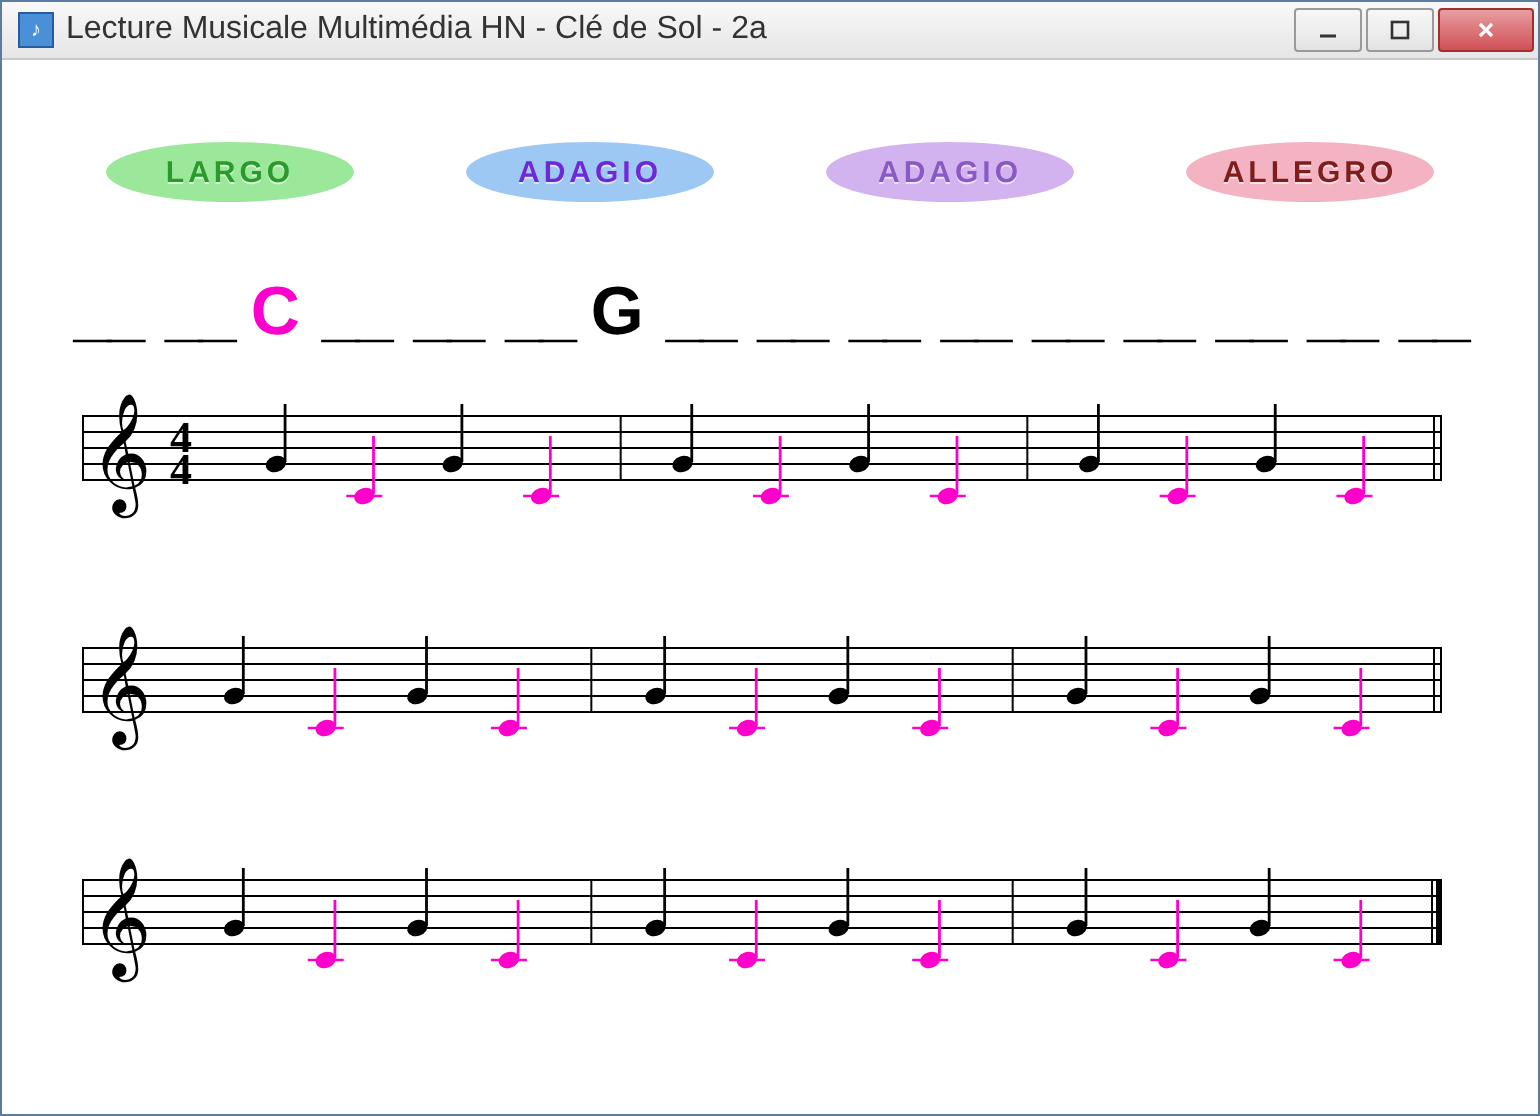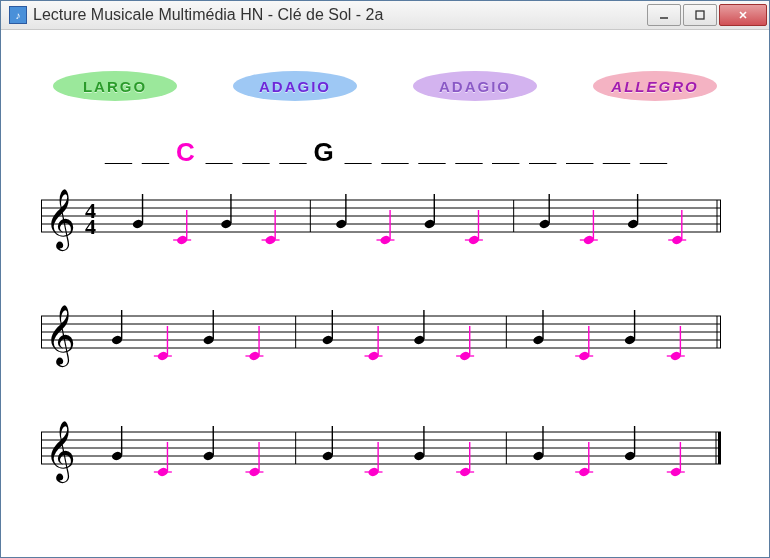--- a/index.html
+++ b/index.html
@@ -10,21 +10,21 @@
   .winbtns{display:flex;gap:0;}
   .winbtn{width:32px;height:20px;border:1px solid #9a9a9a;border-radius:2px;margin-left:2px;display:flex;align-items:center;justify-content:center;background:linear-gradient(#f7f7f7,#e4e4e4);cursor:default;}
   .winbtn.close{background:linear-gradient(#e79ea0,#d05055);border-color:#a03030;color:#fff;width:46px;}
   .winbtn svg{width:10px;height:10px;}
   .menubar{height:22px;background:linear-gradient(#f8f8f8,#eeeeee);border-bottom:1px solid #dcdcdc;display:flex;align-items:center;padding:0 6px;gap:2px;}
   .menuitem{padding:2px 8px;cursor:default;border-radius:2px;}
   .menuitem .ul{text-decoration:underline;}
   .content{position:absolute;top:56px;left:4px;right:4px;bottom:4px;background:#fff;overflow:hidden;}
   .tempo-row{display:flex;justify-content:space-around;align-items:center;padding:14px 20px 8px;}
   .tempo{width:124px;height:30px;border-radius:50%/50%;display:flex;align-items:center;justify-content:center;font-weight:bold;letter-spacing:2px;font-size:15px;font-family:"Comic Sans MS","Segoe UI",sans-serif;cursor:pointer;text-shadow:0 1px 0 rgba(255,255,255,.6);}
-  .notes-row{text-align:center;font-family:"Arial Black",Arial,sans-serif;font-size:26px;font-weight:900;letter-spacing:2px;color:#000;padding:28px 0 18px;white-space:nowrap;}
+  .notes-row{text-align:center;font-family:"Arial Black",Arial,sans-serif;font-size:34px;font-weight:900;letter-spacing:2px;color:#000;padding:28px 0 18px;white-space:nowrap;}
   .notes-row span{display:inline-block;padding:0 3px;}
   .notes-row .slot-c{color:#ff00cc;}
   .staves{padding:0 36px;}
   .staff-wrap{position:relative;height:88px;margin-bottom:28px;}
   .staff-wrap svg{position:absolute;top:0;left:0;}
 </style>
 </head>
 <body>
 
 <div class="window">
@@ -50,21 +50,21 @@
         </div>
     </div>
   </div>
 
 
   <div class="content">
     <div class="tempo-row" id="tempo-row">
         <div class="tempo" style="background: rgb(155, 232, 155); color: rgb(42, 155, 42);">LARGO</div>
         <div class="tempo" style="background: rgb(158, 200, 244); color: #6d28d9;">ADAGIO</div>
         <div class="tempo" style="background: rgb(211, 179, 239); color: rgb(138, 89, 198);">ADAGIO</div>
-        <div class="tempo" style="background: rgb(244, 179, 195); color: #a21caf; font-style: italic;">ALLEGRO</div>
+        <div class="tempo" style="background: rgb(244, 179, 195); color: #7f1d1d;">ALLEGRO</div>
       </div>
     <div class="notes-row" id="answer-row"><span style="letter-spacing: -2px; padding: 0px 6px;">__</span><span style="letter-spacing: -2px; padding: 0px 6px;">__</span><span class="slot-c">C</span><span style="letter-spacing: -2px; padding: 0px 6px;">__</span><span style="letter-spacing: -2px; padding: 0px 6px;">__</span><span style="letter-spacing: -2px; padding: 0px 6px;">__</span><span>G</span><span style="letter-spacing: -2px; padding: 0px 6px;">__</span><span style="letter-spacing: -2px; padding: 0px 6px;">__</span><span style="letter-spacing: -2px; padding: 0px 6px;">__</span><span style="letter-spacing: -2px; padding: 0px 6px;">__</span><span style="letter-spacing: -2px; padding: 0px 6px;">__</span><span style="letter-spacing: -2px; padding: 0px 6px;">__</span><span style="letter-spacing: -2px; padding: 0px 6px;">__</span><span style="letter-spacing: -2px; padding: 0px 6px;">__</span><span style="letter-spacing: -2px; padding: 0px 6px;">__</span></div>
     <div class="staves" id="staves">
         <div class="staff-wrap">
           <svg width="680" height="88" viewBox="0 0 680 88">
             <line x1="0" y1="14" x2="680" y2="14" stroke="#000" stroke-width="1"></line>
             <line x1="0" y1="22" x2="680" y2="22" stroke="#000" stroke-width="1"></line>
             <line x1="0" y1="30" x2="680" y2="30" stroke="#000" stroke-width="1"></line>
             <line x1="0" y1="38" x2="680" y2="38" stroke="#000" stroke-width="1"></line>
             <line x1="0" y1="46" x2="680" y2="46" stroke="#000" stroke-width="1"></line>

